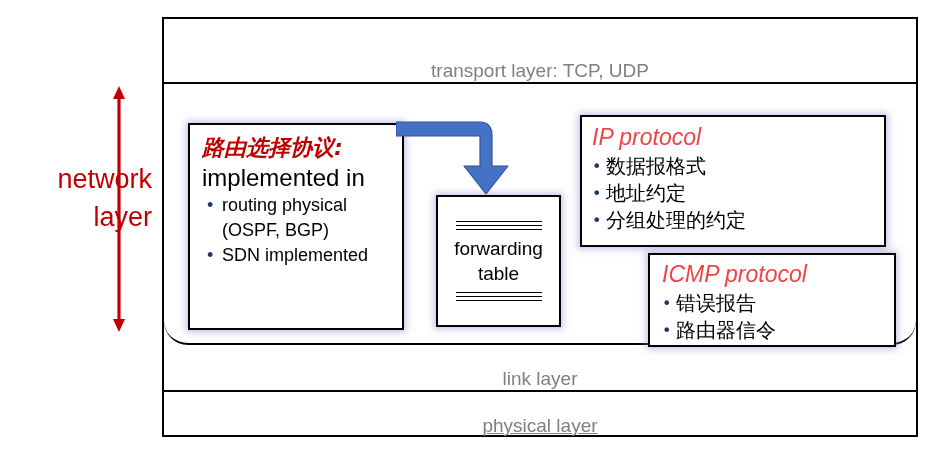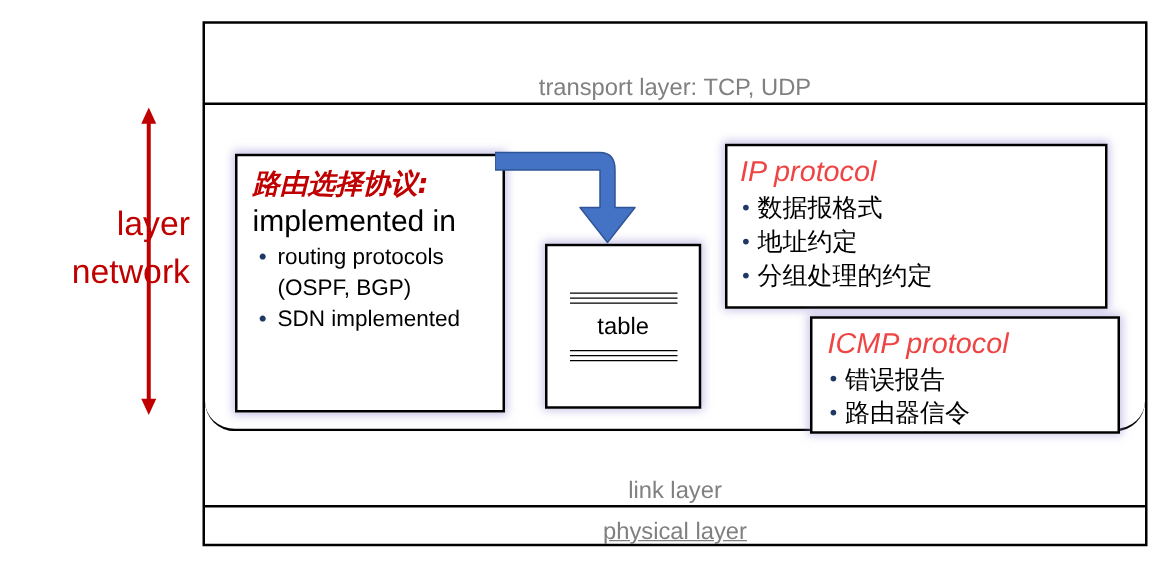--- a/index.html
+++ b/index.html
@@ -64,21 +64,21 @@
     border-bottom: 2px solid #000000;
   }
   #row-network {
     top: 65px;
     height: 261px;
     border-bottom: 2px solid #000000;
     border-radius: 24px;
   }
   #row-link {
     top: 326px;
-    height: 61px;
+    height: 47px;
     border-bottom: 2px solid #000000;
   }
   #row-physical {
     top: 373px;
     height: 45px;
     text-decoration: underline;
   }
 
   
   .inner-box {
@@ -221,39 +221,39 @@
 </head>
 <body>
 
 <svg id="network-span-arrow" viewBox="0 0 14 246" width="14" height="246" aria-hidden="true">
   <line x1="7" y1="10" x2="7" y2="236" stroke="#C00000" stroke-width="3.2"></line>
   <polygon points="7,0 13,13 1,13" fill="#C00000"></polygon>
   <polygon points="7,246 13,233 1,233" fill="#C00000"></polygon>
 </svg>
 
 <div id="network-layer-label">
+  <div>network</div>
   <div>layer</div>
-  <div>network</div>
 </div>
 
 <div id="layer-stack">
 
   <div class="layer-row" id="row-transport">
     <span>transport layer: TCP, UDP</span>
   </div>
 
   <div class="layer-row" id="row-network">
 
     <div class="inner-box" id="routing-box">
       <div id="routing-title">路由选择协议:</div>
       <div id="routing-subtitle">implemented in</div>
       <ul class="routing-bullet-list">
         <li>
           <span class="bdot">•</span>
-          <span>routing protocols</span>
+          <span>routing physical</span>
         </li>
         <li class="routing-cont" style="padding-left:20px;list-style:none;">
           <span>(OSPF, BGP)</span>
         </li>
         <li>
           <span class="bdot">•</span>
           <span>SDN implemented</span>
         </li>
       </ul>
     </div>
@@ -262,20 +262,21 @@
       <path d="M0,6 L84,6 Q96,6 96,20 L96,50 L112,50 L90,78 L68,50 L84,50 L84,20 L0,20 Z" fill="#4472C4" stroke="#2F5597" stroke-width="1.2" stroke-linejoin="round"></path>
     </svg>
 
     <div class="inner-box" id="forwarding-box">
       <div class="ft-lines">
         <div class="ln"></div>
           <div class="ln"></div>
           <div class="ln"></div>
       </div>
       <div id="forwarding-label">
+        <div>forwarding</div>
         <div>table</div>
       </div>
       <div class="ft-lines">
         <div class="ln"></div>
           <div class="ln"></div>
           <div class="ln"></div>
       </div>
     </div>
 
     <div class="inner-box" id="ip-box">

